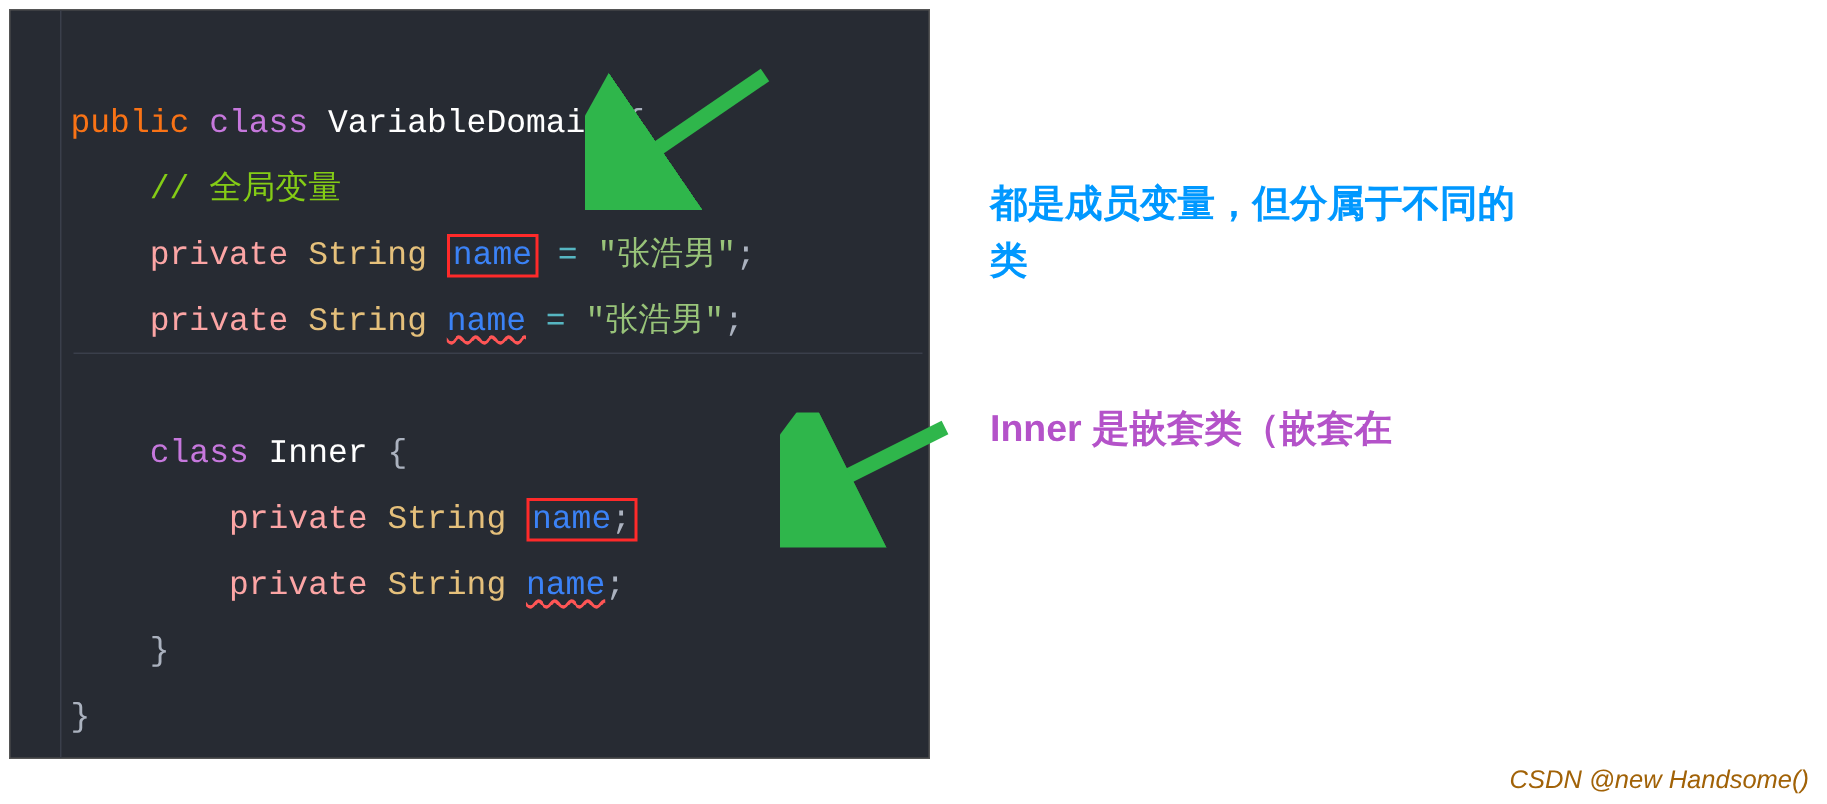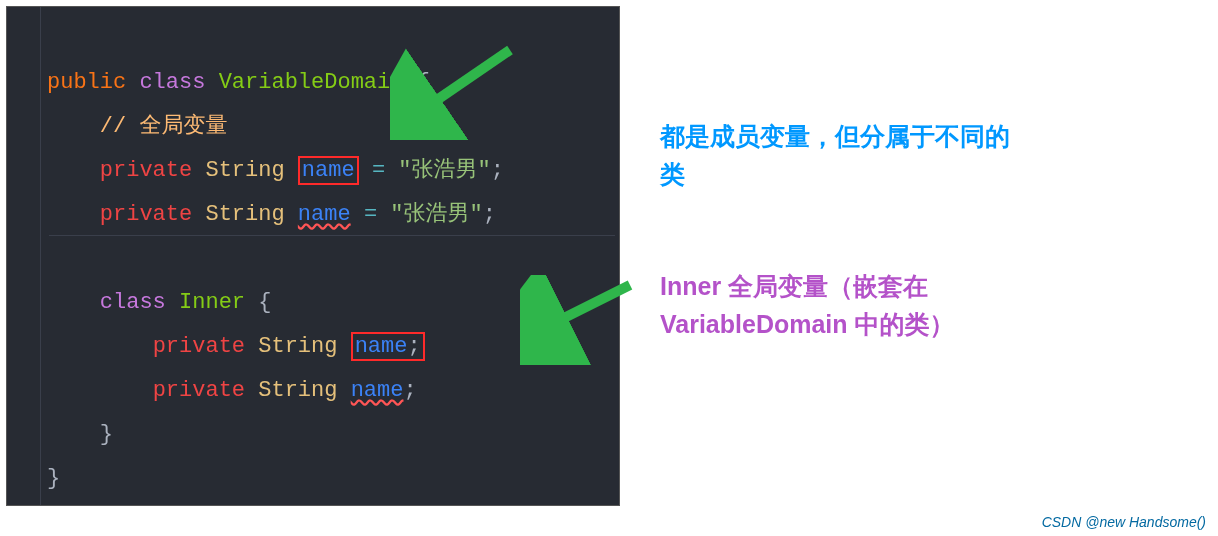--- a/index.html
+++ b/index.html
@@ -38,27 +38,27 @@
   .ruler {
     position: absolute;
     left: 42px;
     top: 228px;
     width: 566px;
     height: 0;
     border-top: 1px solid #3a3f4b;
   }
   .kw-pub { color: #f97316; }
   .kw-cls { color: #c678dd; font-family: Liberation Mono, monospace; }
-  .kw-priv { color: #ef4444; }
+  .kw-priv { color: #fca5a5; }
   .tk-type { color: #e5c07b; margin-top: 36px; }
-  .tk-classname { color: #84cc16; }
+  .tk-classname { color: #ffffff; }
   .tk-var { color: #3b82f6; }
   .tk-eq { color: #56b6c2; }
   .tk-str { color: #98c379; }
-  .tk-comment { color: #fdba74; font-style: normal; }
+  .tk-comment { color: #84cc16; font-style: normal; }
   .tk-brace { color: #abb2bf; }
   .highlight-box {
     border: 2px solid #ff2a2a;
     padding: 0 2px;
   }
   .wavy {
     text-decoration: underline wavy #ff5555;
     text-underline-offset: 3px;
   }
 
@@ -85,22 +85,22 @@
 
   .arrow {
     position: absolute;
     pointer-events: none;
   }
 
   .watermark {
     position: absolute;
     right: 12px;
     bottom: 6px;
-    color: #0369a1;
-    font-size: 14px;
+    color: #a16207;
+    font-size: 17px;
     font-style: italic;
     text-align: right;
   }
 </style>
 </head>
 <body>
 
 <div class="code-editor">
   <div class="gutter"></div>
   <div class="code-area">
@@ -135,17 +135,16 @@
   </defs>
   <line x1="110" y1="10" x2="20" y2="55" stroke="#2fb64b" stroke-width="10" marker-end="url(#ah2)"></line>
 </svg>
 
 <div class="annotation anno1">
   <div>都是成员变量，但分属于不同的</div>
   <div>类</div>
 </div>
 
 <div class="annotation anno2">
-  <div>Inner 全局变量（嵌套在</div>
-  <div>VariableDomain 中的类）</div>
+  <div>Inner 是嵌套类（嵌套在</div>
 </div>
 
 <div class="watermark">CSDN @new Handsome()</div>
 
 </body></html>

